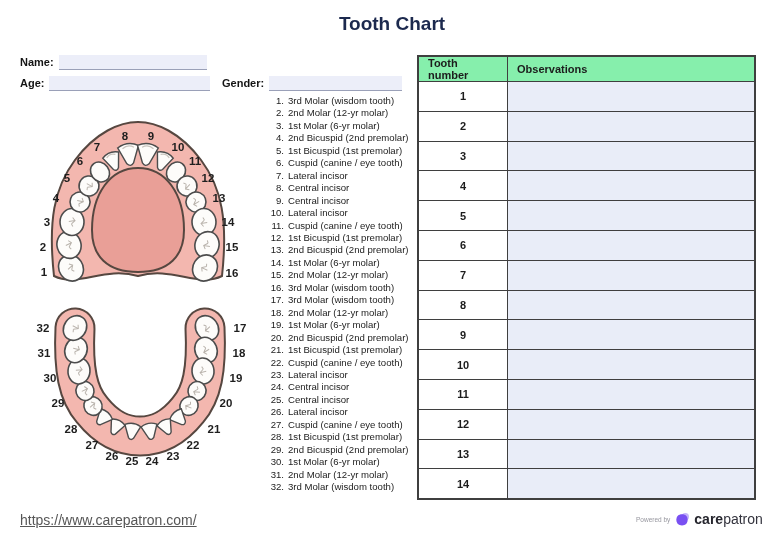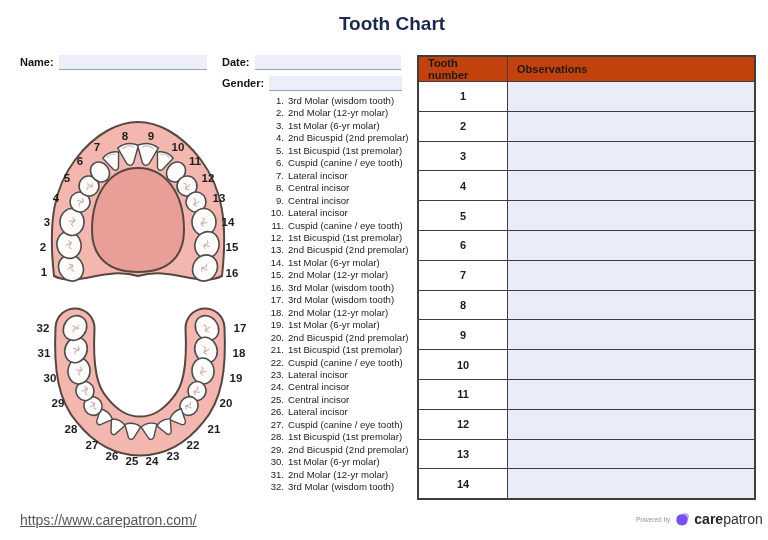--- a/index.html
+++ b/index.html
@@ -15,21 +15,21 @@
         font-family:"Liberation Sans",sans-serif;}
   
   .tooth-list{position:absolute;left:266px;top:95px;width:148px;}
   .ti{display:flex;font-size:9.6px;line-height:12.45px;color:#1c1c1c;}
   .ti .n{width:18px;text-align:right;margin-right:4px;flex:none;}
   
   .obs-wrap{position:absolute;left:417px;top:55px;}
   table.obs{border-collapse:collapse;table-layout:fixed;width:339px;
         border:2px solid #3f3f3f;}
   table.obs th,table.obs td{border:1px solid #3f3f3f;font-size:11px;overflow:hidden;}
-  table.obs th{height:21px;background:#c2410c;font-weight:bold;text-align:left;padding:0 9px;}
+  table.obs th{height:21px;background:#86efac;font-weight:bold;text-align:left;padding:0 9px;}
   table.obs th.c1{width:70px;}
   table.obs td.num{text-align:center;font-weight:bold;background:#fff;}
   table.obs td.obs-cell{background:#e9edf8;}
   
   .arch{position:absolute;}
   #upperArch{left:30px;top:106px;}
   #lowerArch{left:30px;top:296px;}
   
   .footer-link{position:absolute;left:20px;top:512px;font-size:14px;color:#565656;
         text-decoration:underline;cursor:pointer;}
@@ -42,23 +42,23 @@
 <body>
 
 <div class="page">
 
   <div class="page-title">Tooth Chart</div>
 
   <div class="ffield" style="left:20px;top:55px;">
     <label>Name:</label>
     <input style="width: 140px;" value="">
   </div>
-  <div class="ffield" style="left:222px;top:55px;">
-    <label>Date:</label>
-    <input style="width: 138px;" value="">
+  <div class="ffield" style="left:20px;top:76px;">
+    <label>Age:</label>
+    <input style="width: 153px;" value="">
   </div>
   <div class="ffield" style="left:222px;top:76px;">
     <label>Gender:</label>
     <input style="width: 125px;" value="">
   </div>
 
   <svg id="upperArch" class="arch" width="228" height="188" viewBox="0 0 228 188">
       <path d="M 24 170 C 18 115 24 82 45 54 C 66 26 90 16 108 16 C 126 16 150 26 171 54 C 192 82 198 115 192 170 C 168 182 142 160 108 170 C 74 160 48 182 24 170 Z" fill="#f3b7af" stroke="#564740" stroke-width="2"></path>
       <path d="M 62 124 C 62 88 80 62 108 62 C 136 62 154 88 154 124 C 154 150 139 166 108 166 C 77 166 62 150 62 124 Z" fill="#e99f97" stroke="#564740" stroke-width="2"></path>
       <g transform="translate(41 162) rotate(56.7)">

